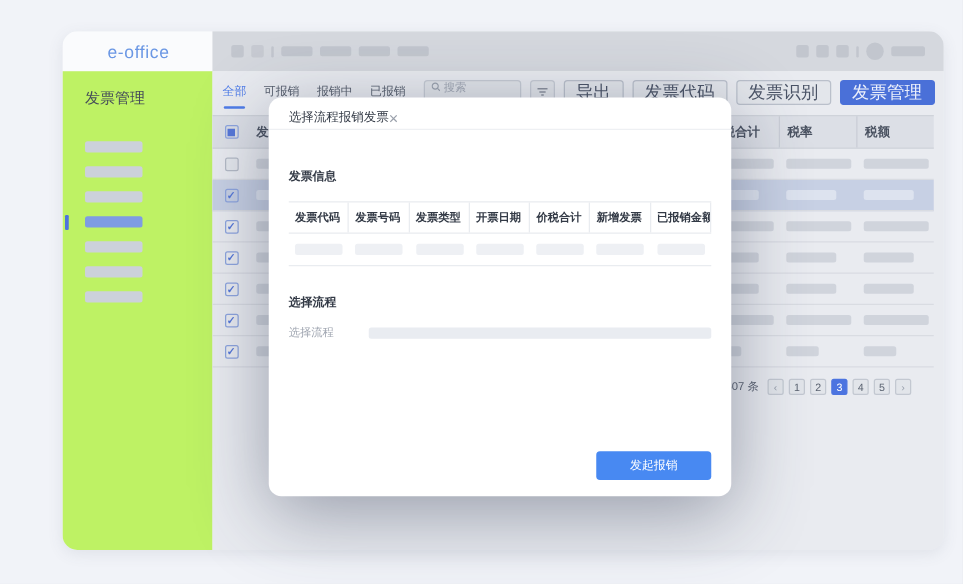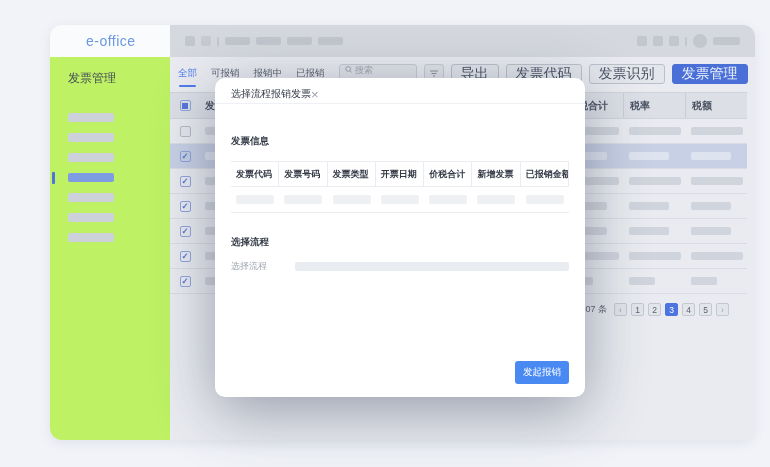--- a/index.html
+++ b/index.html
@@ -102,21 +102,21 @@
   .mth { flex:1; font-size:9px; font-weight:bold; color:#333a46; padding-left:5px;
     border-right:1px solid #e9ecf0; display:flex; align-items:center; white-space:nowrap; overflow:hidden; }
   .mtrow { display:flex; height:26px; align-items:center; border-bottom:1px solid #e9ecf0; }
   .mtd { flex:1; padding-left:5px; }
   .mph { width:38px; height:9px; border-radius:2px; background:#eef0f4; }
   .flow-row { display:flex; align-items:center; margin-top:11px; }
   .flow-label { font-size:9px; color:#a0a6b1; width:64px; flex-shrink:0; }
   .flow-input { flex:1; height:9px; border-radius:2px; background:#e9ecf1; cursor:pointer; }
   .modal-foot { padding:0 16px 13px; display:flex; justify-content:flex-end; }
   .submit-btn { background:#4889f2; color:#fff; font-size:9.5px; border:none;
-    border-radius:3px; padding:5px 8px; cursor:pointer; font-family:"Liberation Sans",sans-serif; }
+    border-radius:3px; padding:5px 27px; cursor:pointer; font-family:"Liberation Sans",sans-serif; }
 </style>
 </head>
 <body>
 
 <div class="card">
 
   <div class="navbar">
     <div class="logo-zone">e-office</div>
     <div class="nav-right">
       <div class="sk sq"></div>

